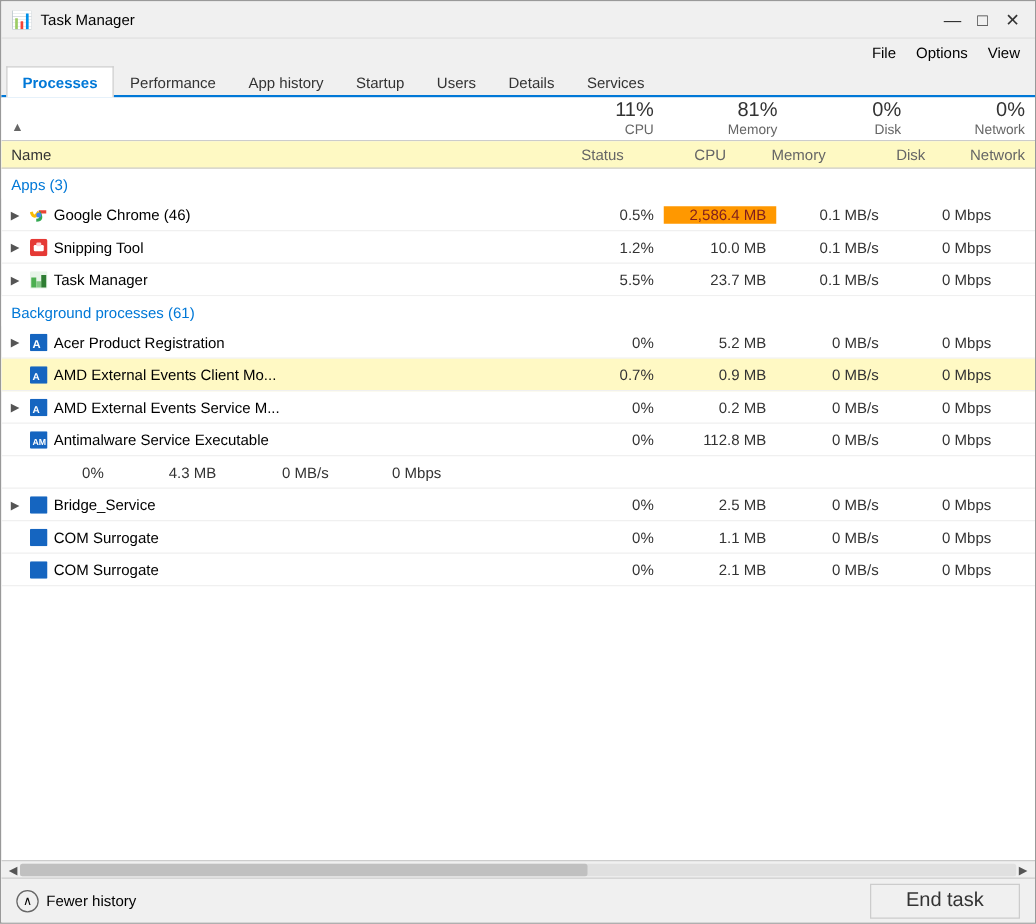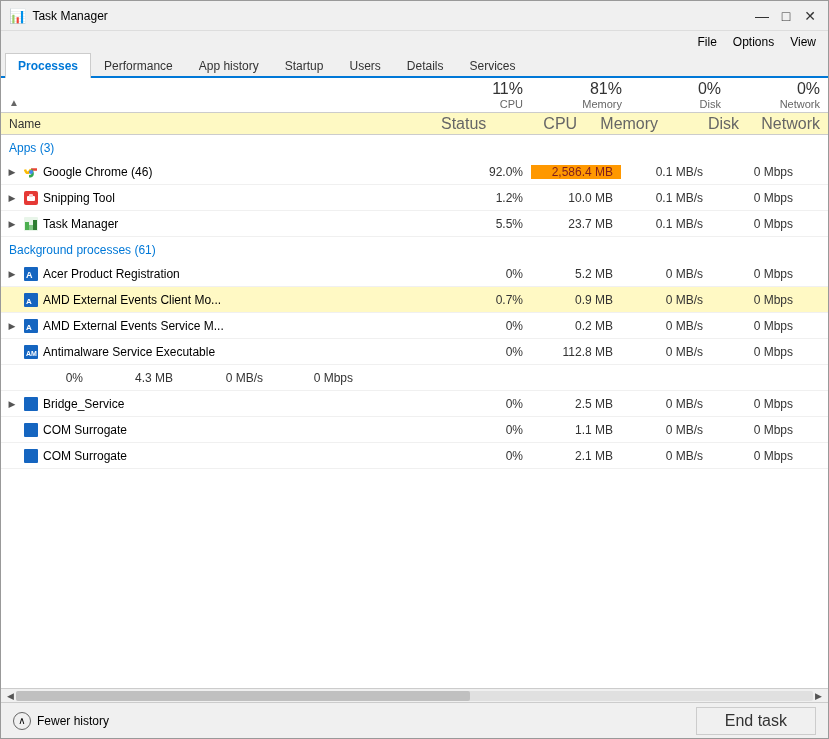--- a/index.html
+++ b/index.html
@@ -144,22 +144,23 @@
       width: 440px;
       min-width: 440px;
       padding-left: 8px;
       font-size: 12px;
       color: #333;
     }
     .col-header {
       width: 90px;
       text-align: right;
       padding-right: 8px;
-      font-size: 16px;
+      font-size: 12px;
       color: #666;
+      margin-left: 24px;
     }
     
     .table-body {
       flex: 1;
       overflow-y: auto;
       overflow-x: hidden;
     }
     .section-header {
       color: #0078d7;
       font-size: 12px;
@@ -380,21 +381,21 @@
             <path d="M7 1 L13 12 H1 Z" fill="none"></path>
             <path d="M7 4.5 L13 4.5" stroke="#ea4335" stroke-width="2.5" fill="none"></path>
             <path d="M7 4.5 Q11 11.2 5 11.2" stroke="#34a853" stroke-width="2.5" fill="none"></path>
             <path d="M7 4.5 Q3 11.2 1 4.5" stroke="#fbbc05" stroke-width="2.5" fill="none"></path>
             <circle cx="7" cy="7" r="2" fill="#4285f4"></circle>
           </svg>
         </div>
         <span class="process-name">Google Chrome (46)</span>
       </div>
       <div class="row-status"></div>
-      <div class="row-cell">92.0%</div>
+      <div class="row-cell">0.5%</div>
       <div class="row-cell bg-orange" style="color:#7f1d1d; font-weight:500;">2,586.4 MB</div>
       <div class="row-cell">0.1 MB/s</div>
       <div class="row-cell">0 Mbps</div>
     </div>
 
     <div class="table-row">
       <div class="row-name-col">
         <div class="expand-btn">▶</div>
         <div class="process-icon">
           <svg width="14" height="14" viewBox="0 0 14 14">

